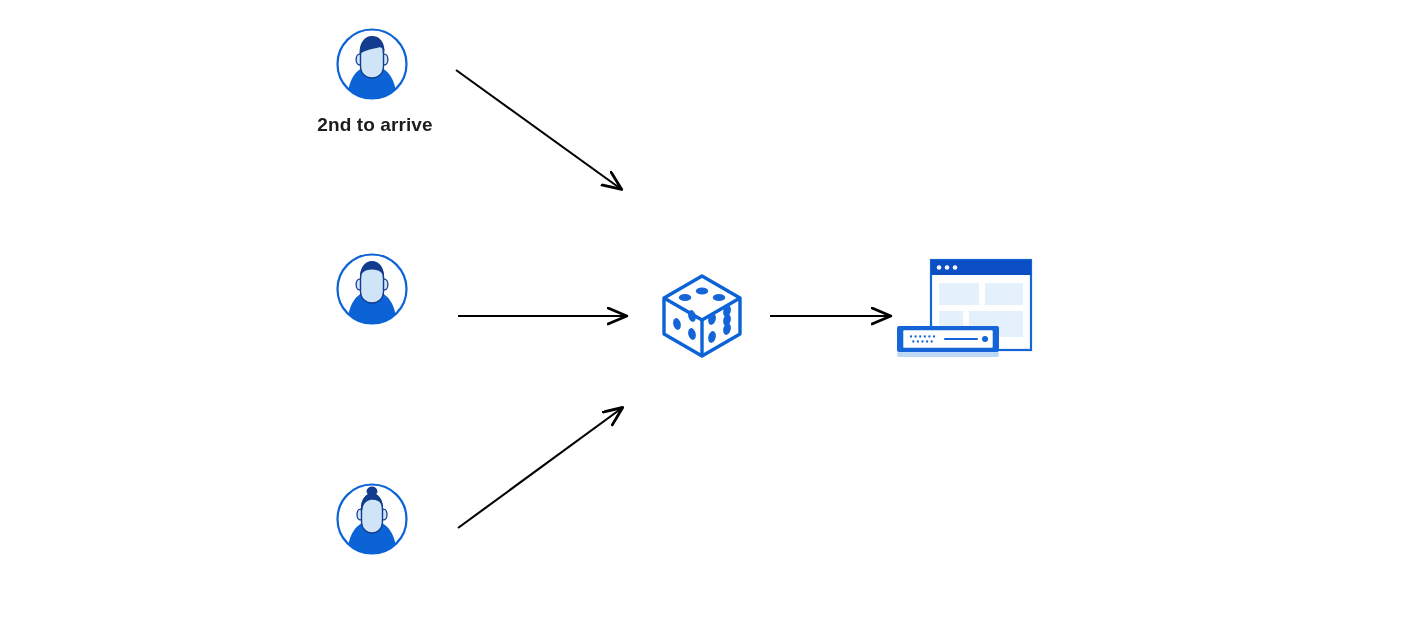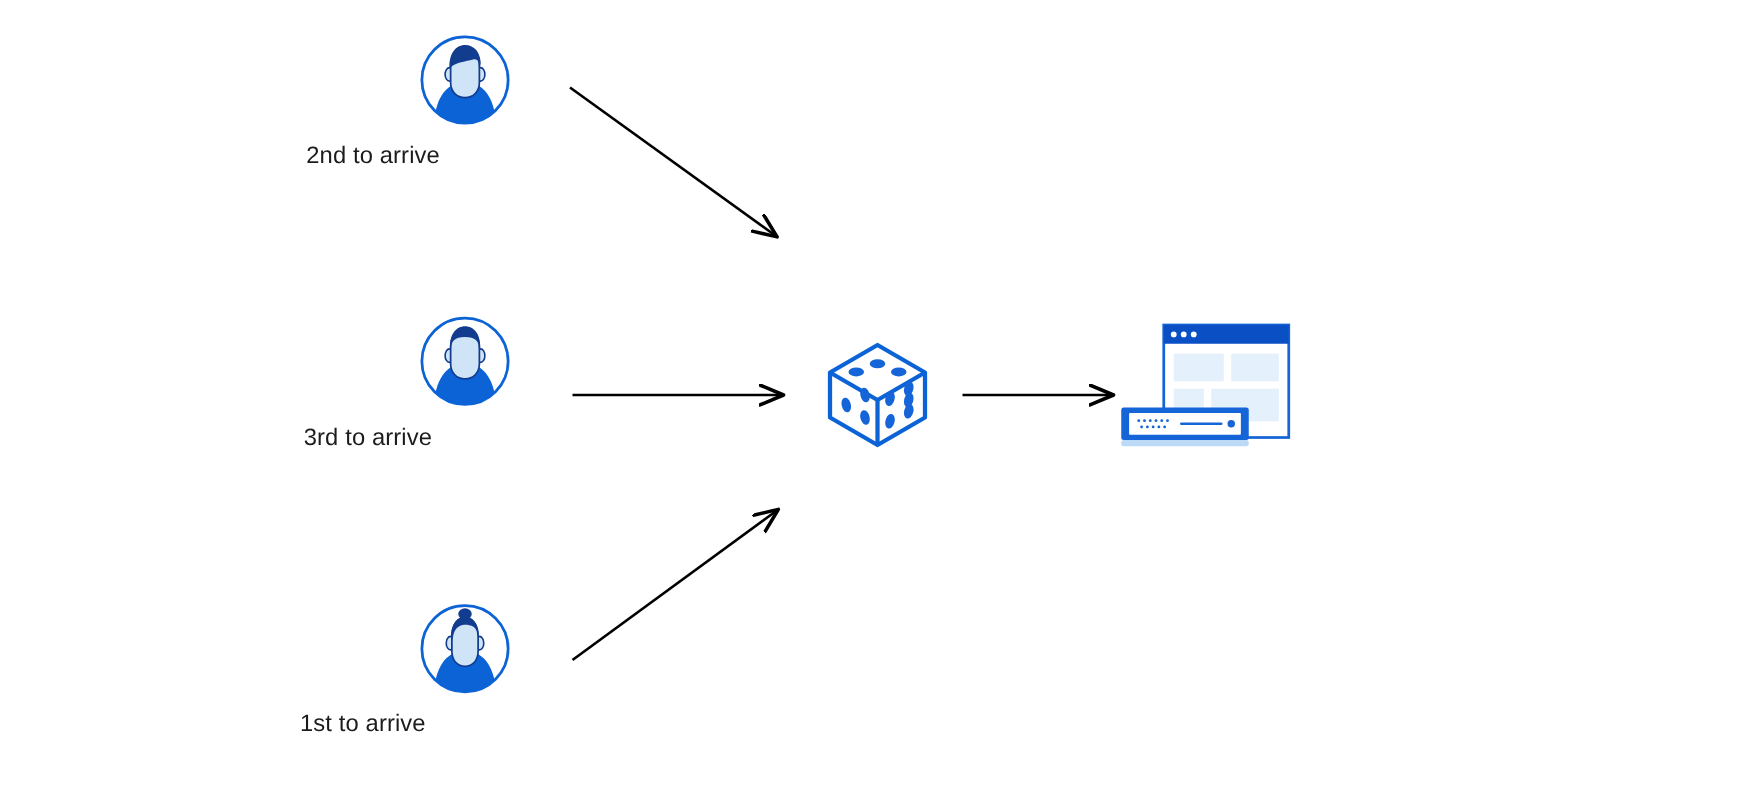--- a/index.html
+++ b/index.html
@@ -16,26 +16,27 @@
     height: 633px;
     background: #ffffff;
     overflow: hidden;
   }
   .node {
     position: absolute;
   }
   .node-label {
     position: absolute;
     width: 260px;
-    text-align: left;
+    text-align: center;
     font-family: "Liberation Sans", sans-serif;
     font-size: 19px;
     color: #1c1c1c;
     letter-spacing: 0.1px;
     white-space: nowrap;
+    font-weight: bold;
   }
   .avatar-wrap { position: absolute; width: 76px; height: 76px; }
   .dice-wrap   { position: absolute; width: 94px; height: 94px; }
   .origin-wrap { position: absolute; width: 150px; height: 110px; }
   .arrow-layer {
     position: absolute;
     left: 0; top: 0;
     width: 1405px;
     height: 633px;
     pointer-events: none;
@@ -101,21 +102,20 @@
         <ellipse cx="25.6" cy="33.5" rx="3.5" ry="5.4" fill="#cfe4f7" stroke="#123d8f" stroke-width="1.3"></ellipse>
         <ellipse cx="50.4" cy="33.5" rx="3.5" ry="5.4" fill="#cfe4f7" stroke="#123d8f" stroke-width="1.3"></ellipse>
         <path d="M26.5 28 C26.5 16.5 33 11.5 38 11.5 C43 11.5 49.5 16.5 49.5 28
                  L49.5 40 C49.5 47.5 44.5 52 38 52 C31.5 52 26.5 47.5 26.5 40 Z" fill="#cfe4f7" stroke="#123d8f" stroke-width="1.4"></path>
         <path d="M26.0 29.0 C25.2 16.5 31.0 10.0 38 10.0 C45.2 10.0 51.0 16.5 50.2 29.0
                  C49.6 22.0 46.0 18.5 38 18.5 C30.0 18.5 26.6 22.0 26.0 29.0 Z" fill="#123d8f"></path>
       </g>
       <circle cx="38" cy="38" r="34.5" fill="none" stroke="#0b63d6" stroke-width="2.2"></circle>
     </svg>
   </div>
-  <div class="node-label" style="left:243px; top:340px;">3rd to arrive</div>
 
   <div class="node avatar-wrap" style="left:334px; top:481px;">
     <svg width="76" height="76" viewBox="0 0 76 76">
       <defs>
         <clipPath id="clipC">
             <circle cx="38" cy="38" r="34.5"></circle>
           </clipPath>
       </defs>
       <circle cx="38" cy="38" r="34.5" fill="#ffffff"></circle>
       <g clip-path="url(#clipC)">
@@ -126,21 +126,20 @@
         <path d="M27.5 29 C27.5 18 33 13 38 13 C43 13 48.5 18 48.5 29
                  L48.5 40 C48.5 47.5 44 52 38 52 C32 52 27.5 47.5 27.5 40 Z" fill="#cfe4f7" stroke="#123d8f" stroke-width="1.4"></path>
         <path d="M27.0 31.5 C25.8 19.5 31.2 12.2 38 12.2 C44.8 12.2 50.2 19.5 49.0 31.5
                  C48.6 25.0 47.0 21.5 44.0 20.0 C41.5 18.8 38.5 18.5 36.0 19.0
                  C32.5 19.8 29.5 22.5 28.6 27.5 C28.2 29.6 27.6 31.5 27.0 31.5 Z" fill="#123d8f"></path>
         <ellipse cx="38" cy="10.2" rx="5.4" ry="4.6" fill="#123d8f"></ellipse>
       </g>
       <circle cx="38" cy="38" r="34.5" fill="none" stroke="#0b63d6" stroke-width="2.2"></circle>
     </svg>
   </div>
-  <div class="node-label" style="left:240px; top:569px;">1st to arrive</div>
 
   <div class="node dice-wrap" style="left:655px; top:268px;">
     <svg width="94" height="94" viewBox="0 0 94 94">
 
       <path d="M47 8 L85 30 L85 66 L47 88 L9 66 L9 30 Z" fill="#ffffff" stroke="#0b63d6" stroke-width="3.4" stroke-linejoin="round"></path>
       <path d="M9 30 L47 52 L85 30" fill="none" stroke="#0b63d6" stroke-width="3.4" stroke-linejoin="round"></path>
       <path d="M47 52 L47 88" fill="none" stroke="#0b63d6" stroke-width="3.4" stroke-linejoin="round"></path>
 
       <ellipse cx="30" cy="29.5" rx="6.2" ry="3.6" fill="#1565d8"></ellipse>
       <ellipse cx="47" cy="23" rx="6.2" ry="3.6" fill="#1565d8"></ellipse>

